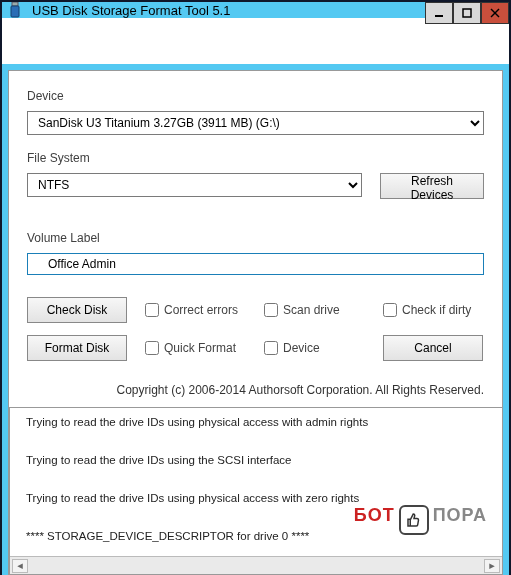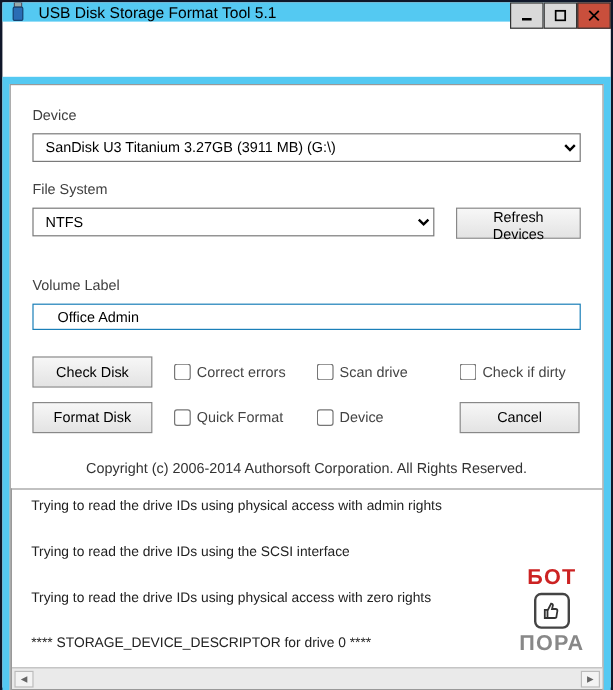--- a/index.html
+++ b/index.html
@@ -110,21 +110,21 @@
     grid-template-columns: 100px 1fr 1fr 1fr;
     row-gap: 12px;
     column-gap: 18px;
     align-items: center;
     margin-bottom: 16px;
   }
   .action-grid .btn { width: 100px; min-width: 100px; }
   .chk { display: flex; align-items: flex-start; gap: 5px; color: #444; }
   .chk input { width: 14px; height: 14px; margin: 0; }
   .copyright {
-    text-align: center;
+    text-align: right;
     color: #333;
     font-size: 12px;
     margin: 6px 0 10px 0;
   }
   .log-wrap {
     border: 1px solid #999;
     border-right: none;
     height: 168px;
     display: flex;
     flex-direction: column;
@@ -150,26 +150,25 @@
   }
   .hscroll .arrow {
     width: 16px; height: 14px;
     display: flex; align-items:center; justify-content:center;
     color:#666; font-size:11px;
     border:1px solid #bbb; background:#f3f3f3;
   }
   .watermark {
     position: absolute;
     right: 24px;
-    bottom: 28px;
-    display: flex;
-    align-items: center;
+    bottom: 40px;
+    display: flex;
+    align-items: flex-start;
     gap: 2px;
     pointer-events: none;
-    flex-direction: column;
   }
   .watermark .txt1 { color:#c22; font-weight:700; font-size:18px; letter-spacing:1px; }
   .watermark .txt2 { color:#888; font-weight:700; font-size:18px; letter-spacing:1px; }
   .thumb {
     width: 30px; height: 30px;
     border: 2px solid #444; border-radius: 6px;
     display:flex; align-items:center; justify-content:center;
     margin: 0 2px;
     background:#fff;
   }

